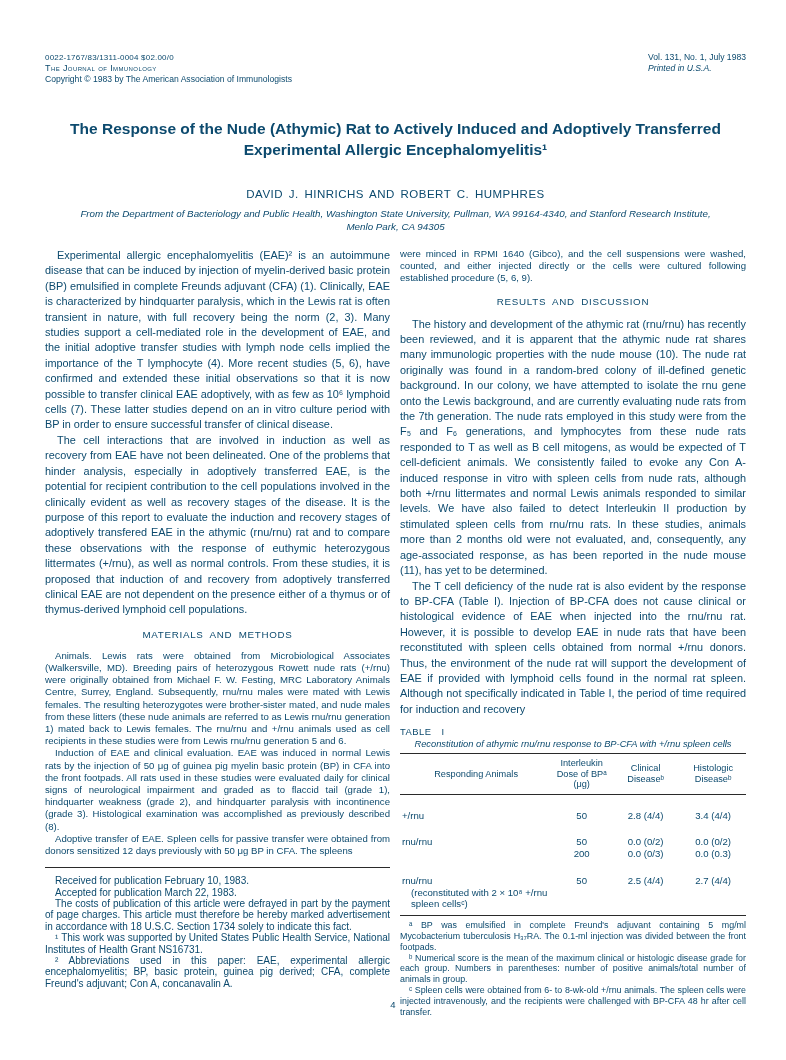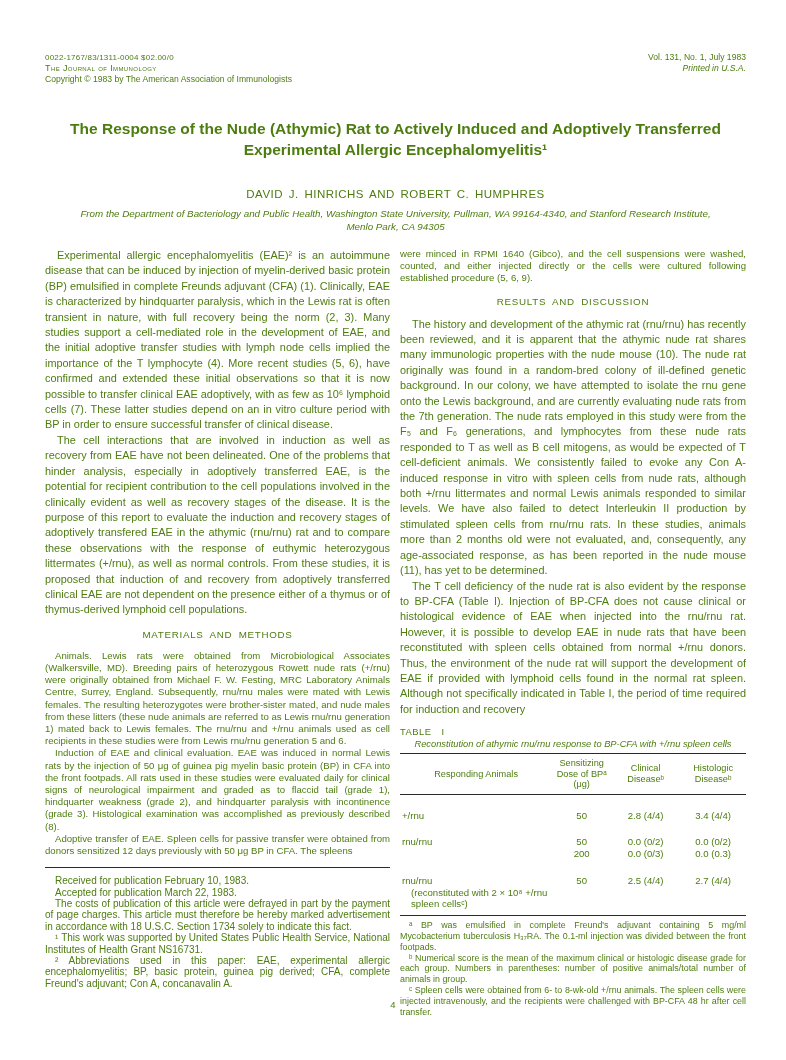--- a/index.html
+++ b/index.html
@@ -1,31 +1,31 @@
 <!DOCTYPE html>
 <html><head>
 <meta charset="utf-8">
 <style>
   * { margin:0; padding:0; box-sizing:border-box; }
   html,body { background:#ffffff; }
   .page {
     position:relative; width:786px; height:1060px; margin:0 auto;
-    background:#ffffff; color:#4d7c0f; overflow:hidden;
+    background:#ffffff; color:#0c4a6e; overflow:hidden;
     font-family:"Liberation Sans","DejaVu Sans",sans-serif;
   }
   
   .masthead {
     position:absolute; left:45px; right:40px; top:52px;
     display:flex; justify-content:space-between; align-items:flex-start;
   }
   .mast-left { text-align:left; }
   .issn { font-size:8px; line-height:11px; letter-spacing:.2px; }
   .journal-name { font-size:9px; line-height:11px; font-variant:small-caps; letter-spacing:.4px; }
   .copyright { font-size:8.6px; line-height:11px; }
-  .mast-right { text-align:right; }
+  .mast-right { text-align:left; }
   .volume { font-size:8.6px; line-height:11px; }
   .printed { font-size:8.6px; line-height:11px; font-style:italic; }
   
   .paper-title {
     position:absolute; left:45px; right:40px; top:118px;
     text-align:center; font-size:15.5px; font-weight:bold; line-height:21px;
   }
   .authors-line {
     position:absolute; left:45px; right:40px; top:188px;
     text-align:center; font-size:11.5px; letter-spacing:.5px; word-spacing:2px;
@@ -120,21 +120,21 @@
     <p class="body-text">The history and development of the athymic rat (rnu/rnu) has recently been reviewed, and it is apparent that the athymic nude rat shares many immunologic properties with the nude mouse (10). The nude rat originally was found in a random-bred colony of ill-defined genetic background. In our colony, we have attempted to isolate the rnu gene onto the Lewis background, and are currently evaluating nude rats from the 7th generation. The nude rats employed in this study were from the F₅ and F₆ generations, and lymphocytes from these nude rats responded to T as well as B cell mitogens, as would be expected of T cell-deficient animals. We consistently failed to evoke any Con A-induced response in vitro with spleen cells from nude rats, although both +/rnu littermates and normal Lewis animals responded to similar levels. We have also failed to detect Interleukin II production by stimulated spleen cells from rnu/rnu rats. In these studies, animals more than 2 months old were not evaluated, and, consequently, any age-associated response, as has been reported in the nude mouse (11), has yet to be determined.</p>
     <p class="body-text">The T cell deficiency of the nude rat is also evident by the response to BP-CFA (Table I). Injection of BP-CFA does not cause clinical or histological evidence of EAE when injected into the rnu/rnu rat. However, it is possible to develop EAE in nude rats that have been reconstituted with spleen cells obtained from normal +/rnu donors. Thus, the environment of the nude rat will support the development of EAE if provided with lymphoid cells found in the normal rat spleen. Although not specifically indicated in Table I, the period of time required for induction and recovery</p>
 
     <div class="table-block">
       <div class="table-label">TABLE I</div>
       <div class="table-caption">Reconstitution of athymic rnu/rnu response to BP-CFA with +/rnu spleen cells</div>
       <table class="results-table">
         <thead>
           <tr>
             <th class="col-animals">Responding Animals</th>
-            <th class="col-dose">Sensitizing Dose of BPᵃ (μg)</th>
+            <th class="col-dose">Interleukin Dose of BPᵃ (μg)</th>
             <th class="col-clinical">Clinical Diseaseᵇ</th>
             <th class="col-histo">Histologic Diseaseᵇ</th>
           </tr>
         </thead>
         <tbody>
           <tr class="group-gap">
             <td class="animal-cell">+/rnu</td>
             <td>50</td>
             <td>2.8 (4/4)</td>
             <td>3.4 (4/4)</td>

